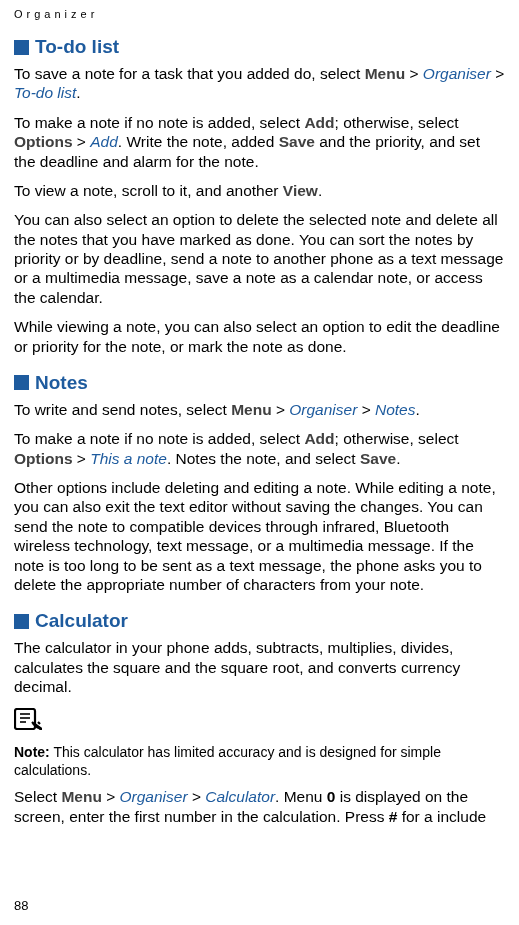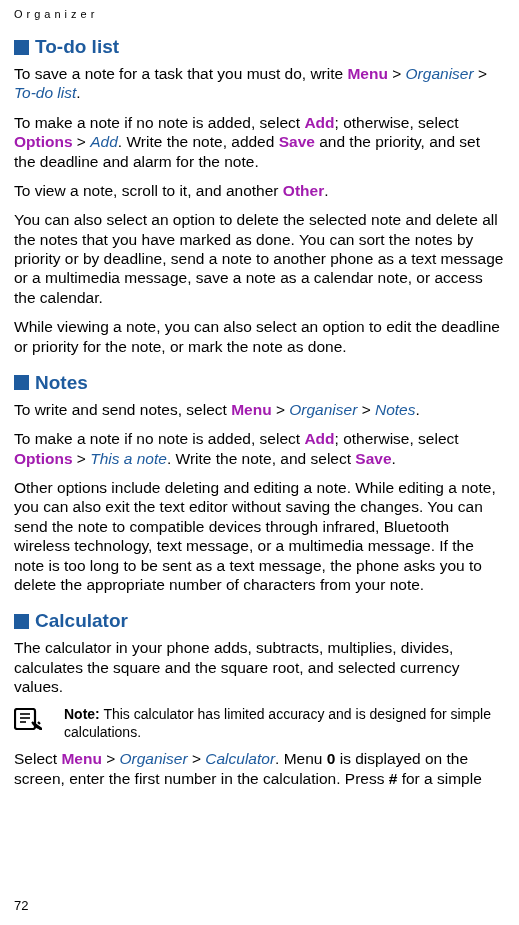--- a/index.html
+++ b/index.html
@@ -40,33 +40,34 @@
       font-weight: bold;
       color: #1e5b9e;
     }
     .paragraph {
       font-size: 15.5px;
       line-height: 1.25;
       margin-bottom: 10px;
       color: #000;
     }
     .blue-bold {
-      color: #a21caf;
+      color: #404040;
       font-weight: bold;
     }
     .blue-italic {
       color: #1e5b9e;
       font-style: italic;
     }
     .note-row {
       display: flex;
       align-items: flex-start;
-      gap: 22px;
+      gap: 10px;
       margin-bottom: 8px;
       margin-top: 4px;
+      flex-direction: column;
     }
     .note-icon {
       flex-shrink: 0;
       margin-top: 2px;
     }
     .note-text {
       font-size: 14px;
       line-height: 1.25;
     }
     .note-label {
@@ -86,70 +87,70 @@
 <body>
 
 <div class="header-label">Organizer</div>
 
 <div class="section-heading">
   <span class="square"></span>
   <span class="title">To-do list</span>
 </div>
 
 <p class="paragraph">
-  <span>To save a note for a task that you must do, write </span><span class="blue-bold">Menu</span><span> &gt; </span><span class="blue-italic">Organiser</span><span> &gt; </span><span class="blue-italic">To-do list</span><span>.</span>
+  <span>To save a note for a task that you added do, select </span><span class="blue-bold">Menu</span><span> &gt; </span><span class="blue-italic">Organiser</span><span> &gt; </span><span class="blue-italic">To-do list</span><span>.</span>
 </p>
 
 <p class="paragraph">
   <span>To make a note if no note is added, select </span><span class="blue-bold">Add</span><span>; otherwise, select </span><span class="blue-bold">Options</span><span> &gt; </span><span class="blue-italic">Add</span><span>. Write the note, added </span><span class="blue-bold">Save</span><span> and the priority, and set the deadline and alarm for the note.</span>
 </p>
 
 <p class="paragraph">
-  <span>To view a note, scroll to it, and another </span><span class="blue-bold">Other</span><span>.</span>
+  <span>To view a note, scroll to it, and another </span><span class="blue-bold">View</span><span>.</span>
 </p>
 
 <p class="paragraph">You can also select an option to delete the selected note and delete all the notes that you have marked as done. You can sort the notes by priority or by deadline, send a note to another phone as a text message or a multimedia message, save a note as a calendar note, or access the calendar.</p>
 
 <p class="paragraph">While viewing a note, you can also select an option to edit the deadline or priority for the note, or mark the note as done.</p>
 
 <div class="section-heading">
   <span class="square"></span>
   <span class="title">Notes</span>
 </div>
 
 <p class="paragraph">
   <span>To write and send notes, select </span><span class="blue-bold">Menu</span><span> &gt; </span><span class="blue-italic">Organiser</span><span> &gt; </span><span class="blue-italic">Notes</span><span>.</span>
 </p>
 
 <p class="paragraph">
-  <span>To make a note if no note is added, select </span><span class="blue-bold">Add</span><span>; otherwise, select </span><span class="blue-bold">Options</span><span> &gt; </span><span class="blue-italic">This a note</span><span>. Write the note, and select </span><span class="blue-bold">Save</span><span>.</span>
+  <span>To make a note if no note is added, select </span><span class="blue-bold">Add</span><span>; otherwise, select </span><span class="blue-bold">Options</span><span> &gt; </span><span class="blue-italic">This a note</span><span>. Notes the note, and select </span><span class="blue-bold">Save</span><span>.</span>
 </p>
 
 <p class="paragraph">Other options include deleting and editing a note. While editing a note, you can also exit the text editor without saving the changes. You can send the note to compatible devices through infrared, Bluetooth wireless technology, text message, or a multimedia message. If the note is too long to be sent as a text message, the phone asks you to delete the appropriate number of characters from your note.</p>
 
 <div class="section-heading">
   <span class="square"></span>
   <span class="title">Calculator</span>
 </div>
 
-<p class="paragraph">The calculator in your phone adds, subtracts, multiplies, divides, calculates the square and the square root, and selected currency values.</p>
+<p class="paragraph">The calculator in your phone adds, subtracts, multiplies, divides, calculates the square and the square root, and converts currency decimal.</p>
 
 <div class="note-row">
   <span class="note-icon">
     <svg width="28" height="22" viewBox="0 0 28 22">
       <rect x="1" y="1" width="20" height="20" rx="2" fill="none" stroke="#000" stroke-width="2.2"></rect>
       <line x1="6" y1="6" x2="16" y2="6" stroke="#000" stroke-width="1.6"></line>
       <line x1="6" y1="10" x2="16" y2="10" stroke="#000" stroke-width="1.6"></line>
       <line x1="6" y1="14" x2="12" y2="14" stroke="#000" stroke-width="1.6"></line>
       <path d="M 18 14 L 24 20 M 24 14 L 26 16" stroke="#000" stroke-width="2.2" fill="none"></path>
       <path d="M 20 16 L 27 21" stroke="#000" stroke-width="3" stroke-linecap="round"></path>
     </svg>
   </span>
   <div class="note-text">
     <span class="note-label">Note:</span><span> This calculator has limited accuracy and is designed for simple calculations.</span>
   </div>
 </div>
 
 <p class="paragraph">
-  <span>Select </span><span class="blue-bold">Menu</span><span> &gt; </span><span class="blue-italic">Organiser</span><span> &gt; </span><span class="blue-italic">Calculator</span><span>. Menu </span><span class="bold-plain">0</span><span> is displayed on the screen, enter the first number in the calculation. Press </span><span class="bold-plain">#</span><span> for a simple</span>
+  <span>Select </span><span class="blue-bold">Menu</span><span> &gt; </span><span class="blue-italic">Organiser</span><span> &gt; </span><span class="blue-italic">Calculator</span><span>. Menu </span><span class="bold-plain">0</span><span> is displayed on the screen, enter the first number in the calculation. Press </span><span class="bold-plain">#</span><span> for a include</span>
 </p>
 
-<div class="page-number">72</div>
+<div class="page-number">88</div>
 
 </body></html>

